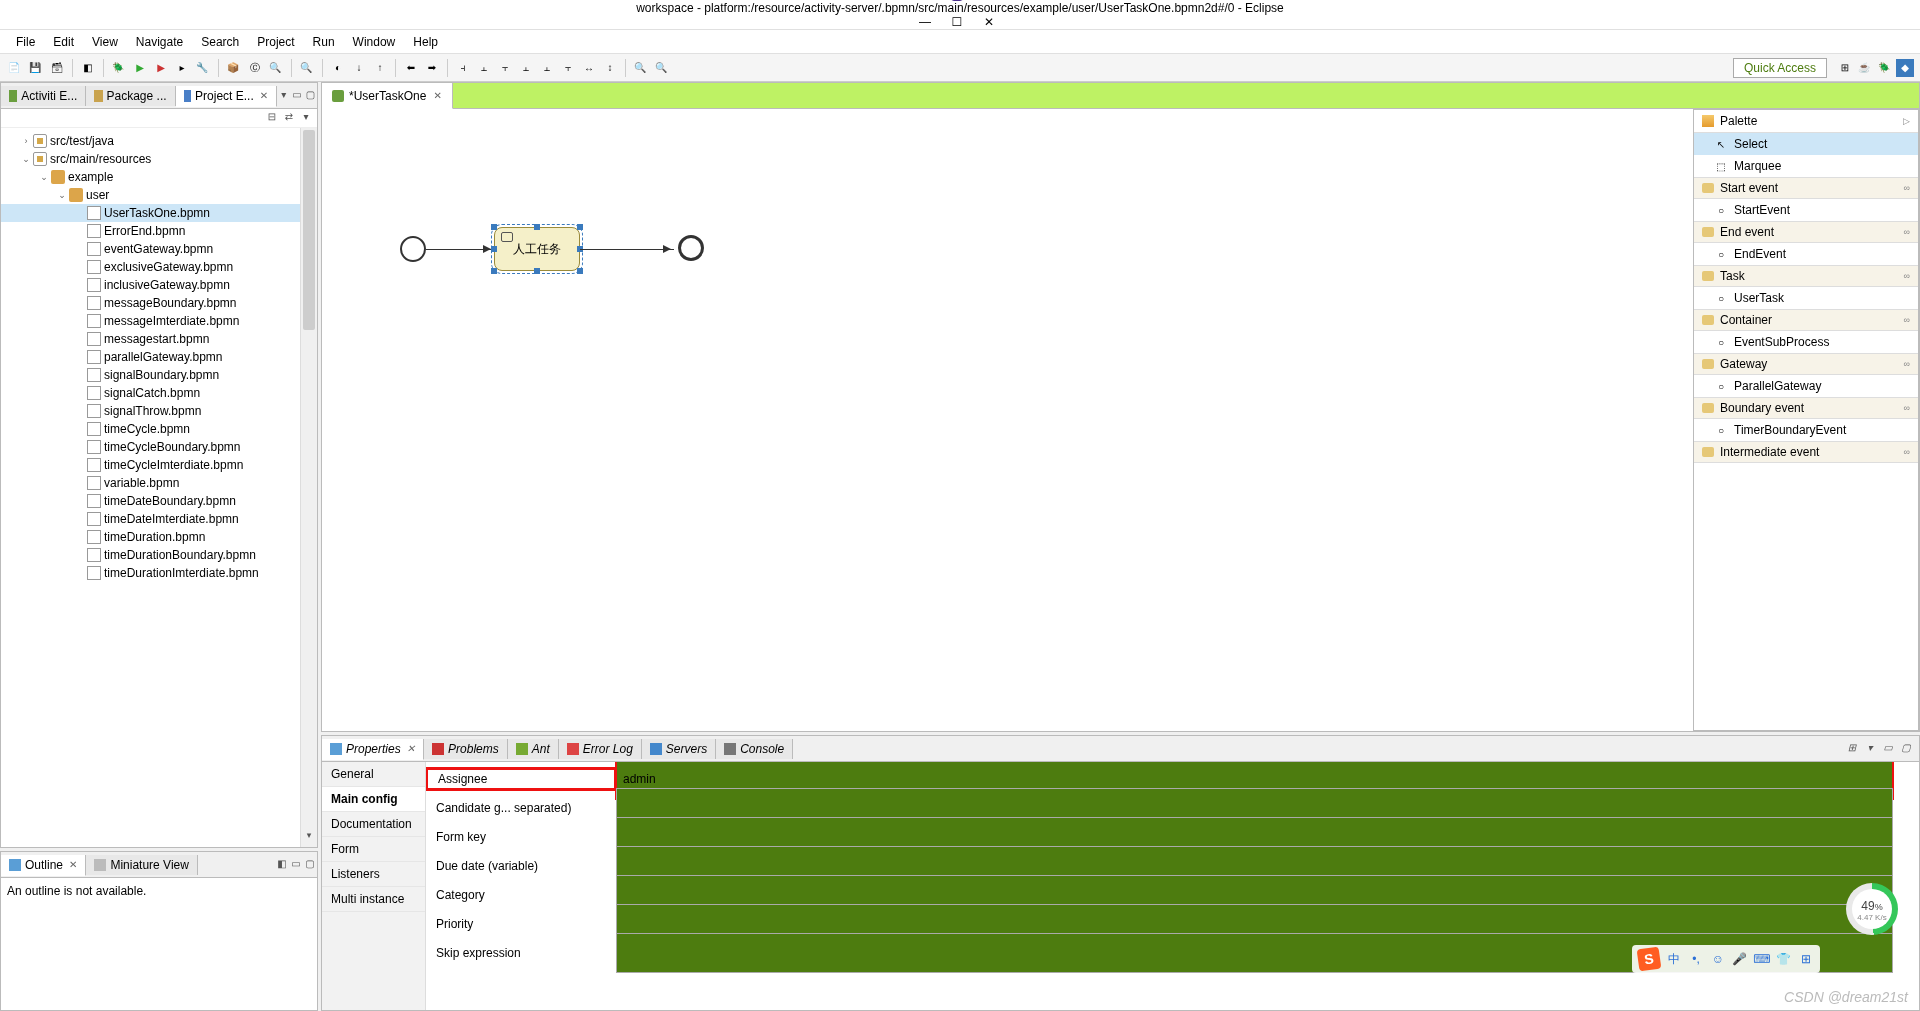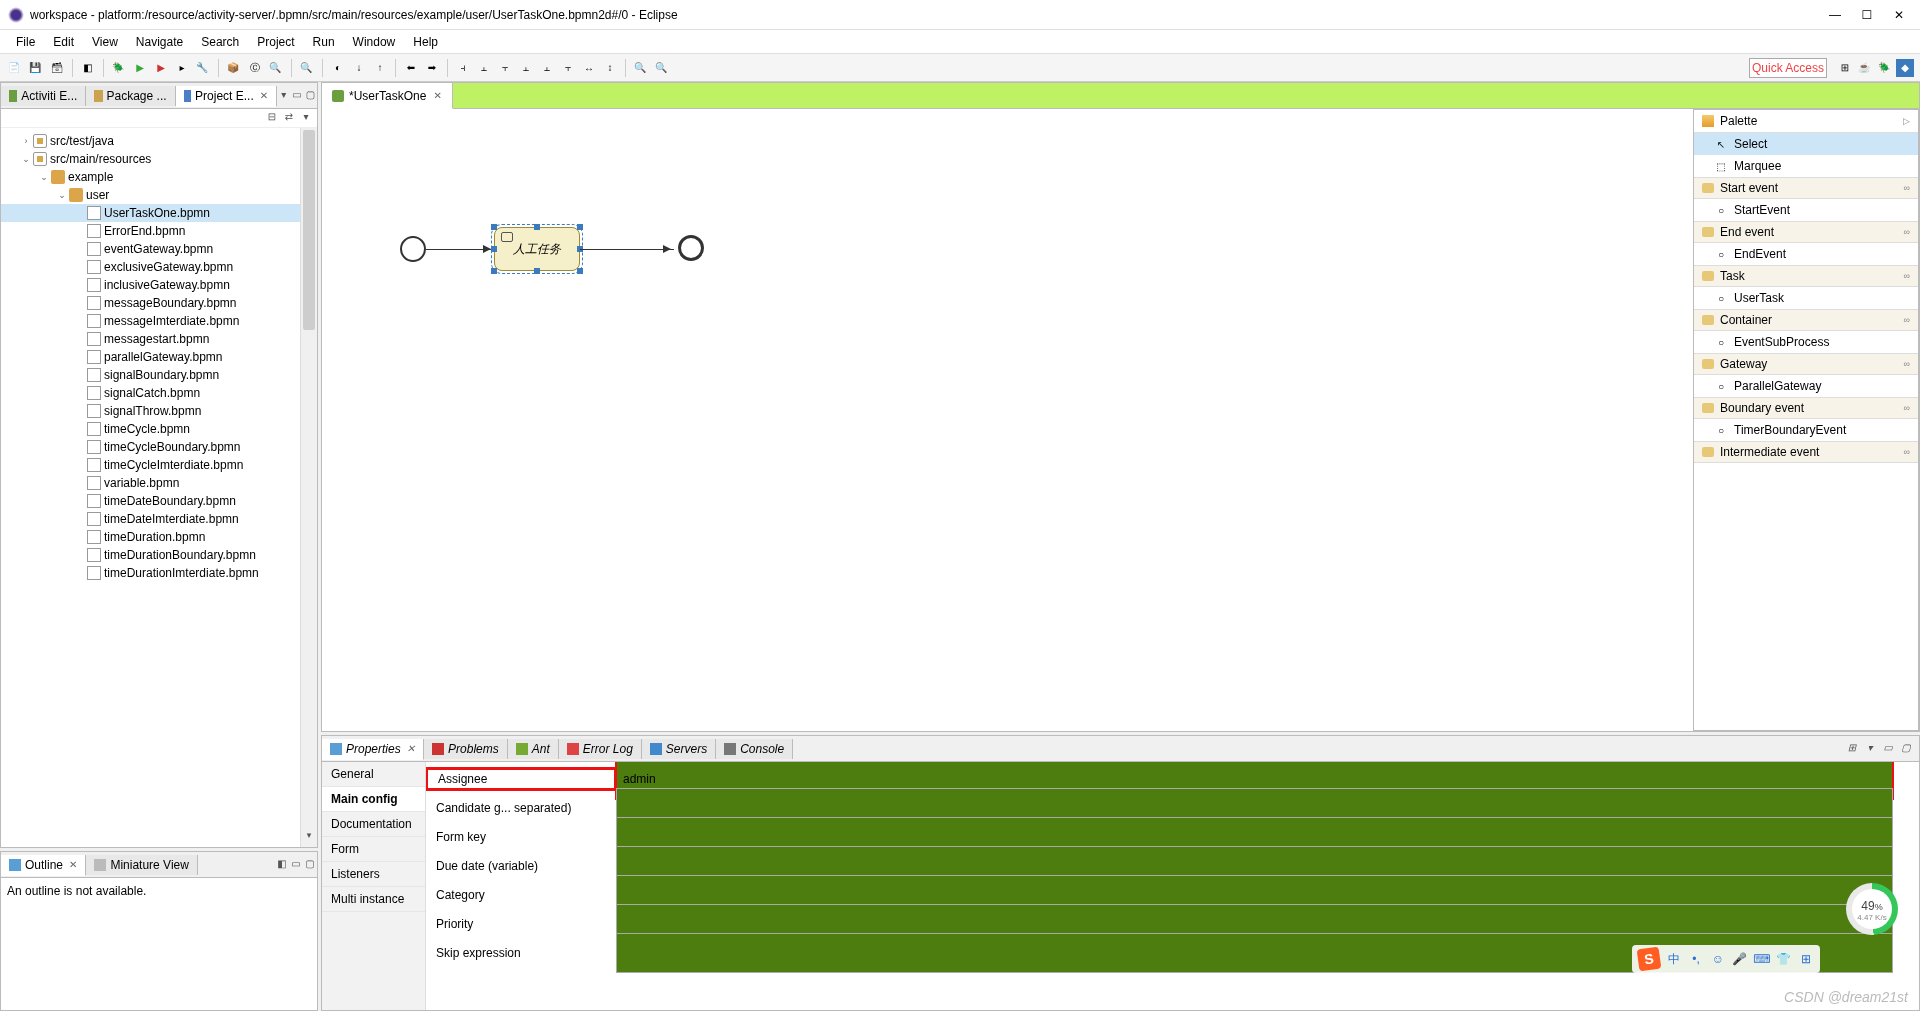--- a/index.html
+++ b/index.html
@@ -1,27 +1,27 @@
 <!DOCTYPE html>
 <html><head>
 <meta charset="utf-8">
 <style>
 * { margin:0; padding:0; box-sizing:border-box; font-family:"Segoe UI",Tahoma,sans-serif; font-size:12px; }
 body { background:#f0f0f0; width:1920px; height:1011px; overflow:hidden; position:relative; }
-.titlebar { height:30px; background:#fff; display:flex; align-items:center; padding:0 8px; border-bottom:1px solid #e0e0e0; }
+.titlebar { height:30px; background:#fff; display:flex; align-items:center; padding:0 8px; border-bottom:1px solid #e0e0e0;flex-direction:column; }
 .titlebar .icon { width:16px; height:16px; margin-right:6px; background:radial-gradient(circle,#4a2f8c 40%,#fff 70%); border-radius:3px; }
 .titlebar .title { flex:1; color:#000; }
 .winbtns { display:flex; gap:18px; margin-right:6px; }
 .winbtns span { width:14px; text-align:center; cursor:default; }
 .menubar { height:24px; background:#fff; display:flex; align-items:center; padding:0 8px; gap:2px; border-bottom:1px solid #e0e0e0; }
 .menubar .m { padding:2px 8px; }
 .toolbar { height:28px; background:#f5f5f5; border-bottom:1px solid #ccc; display:flex; align-items:center; padding:0 6px; gap:3px; }
 .tbtn { width:18px; height:18px; border:1px solid transparent; display:flex; align-items:center; justify-content:center; font-size:10px; }
 .tsep { width:1px; height:18px; background:#ccc; margin:0 3px; }
-.qa-box { margin-left:auto; border:1px solid #aaa; padding:2px 2px; background:#fff; color:#ef4444; margin-right:6px; }
+.qa-box { margin-left:auto; border:1px solid #aaa; padding:2px 10px; background:#fff; color:#4d7c0f; margin-right:6px; }
 .persp-icons { display:flex; gap:2px; }
 .workarea { position:absolute; top:82px; left:0; right:0; bottom:0; display:flex; }
 .left-col { width:318px; display:flex; flex-direction:column; }
 .view { background:#fff; border:1px solid #bbb; display:flex; flex-direction:column; }
 .view-tabs { display:flex; align-items:center; background:#f0f0f0; border-bottom:1px solid #bbb; height:26px; }
 .vtab { padding:3px 8px; border-right:1px solid #bbb; display:flex; align-items:center; gap:4px; background:#e8e8e8; white-space:nowrap; overflow:hidden; }
 .vtab.active { background:#fff; border-bottom:1px solid #fff; margin-bottom:-1px; }
 .vtab .vi { width:12px; height:12px; display:inline-block; }
 .vtab-close { font-size:10px; color:#666; margin-left:2px; }
 .view-toolbar { display:flex; justify-content:flex-end; padding:2px 4px; gap:3px; background:#fff; border-bottom:1px solid #eee; }
@@ -344,21 +344,21 @@
       <div class="editor-tabs">
         <div class="etab">
           <span class="ei"></span>
           <span>*UserTaskOne</span>
           <span class="vtab-close">✕</span>
         </div>
       </div>
       <div class="canvas">
         <div class="bpmn-start" style="left:78px; top:127px;"></div>
         <div class="flow-line" style="left:104px; top:140px; width:68px;"></div>
-        <div class="bpmn-task selected" style="left:172px; top:118px;font-style:italic;">
+        <div class="bpmn-task selected" style="left:172px; top:118px;">
           <span class="task-icon"></span>
           <span>人工任务</span>
           <span class="handle" style="top:-4px;left:-4px"></span>
             <span class="handle" style="top:-4px;right:-4px"></span>
           <span class="handle" style="bottom:-4px;left:-4px"></span>
             <span class="handle" style="bottom:-4px;right:-4px"></span>
           <span class="handle" style="top:-4px;left:50%;margin-left:-3px"></span>
             <span class="handle" style="bottom:-4px;left:50%;margin-left:-3px"></span>
           <span class="handle" style="left:-4px;top:50%;margin-top:-3px"></span>
             <span class="handle" style="right:-4px;top:50%;margin-top:-3px"></span>

